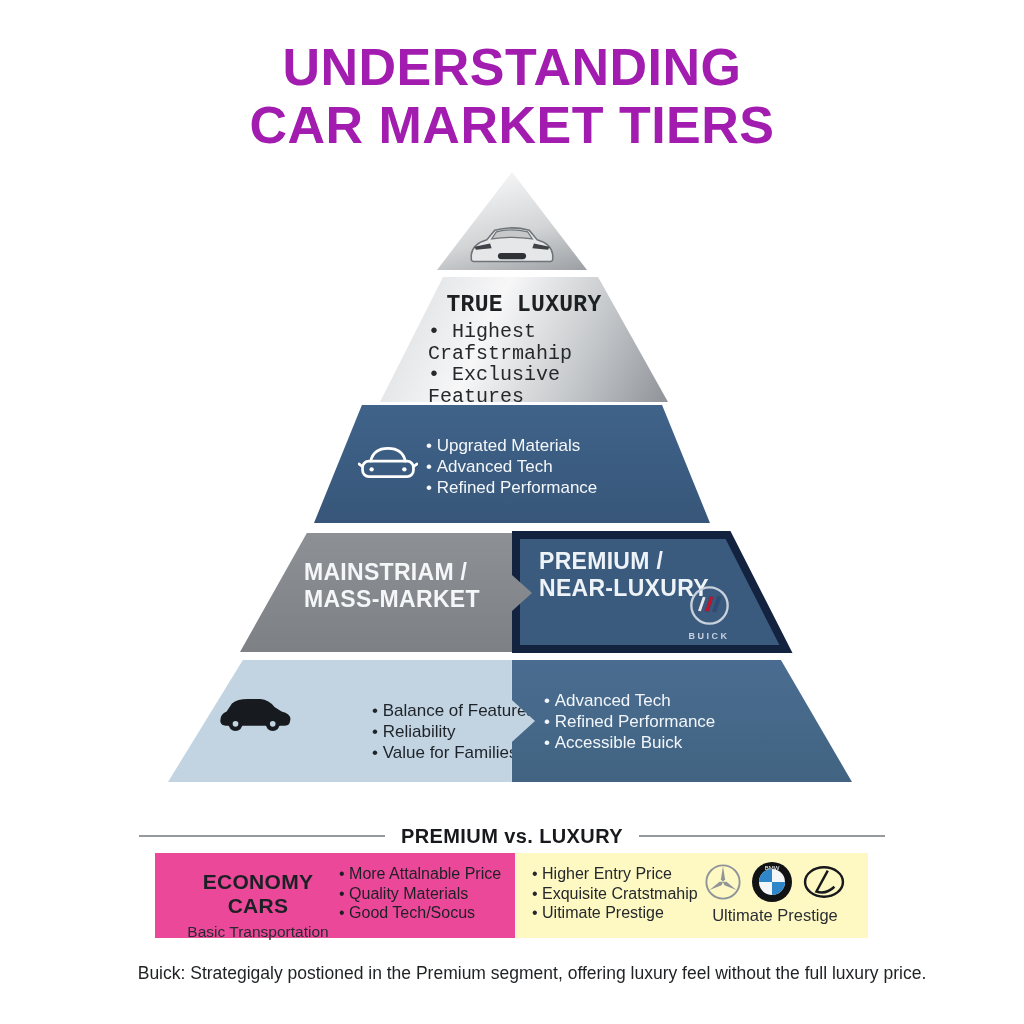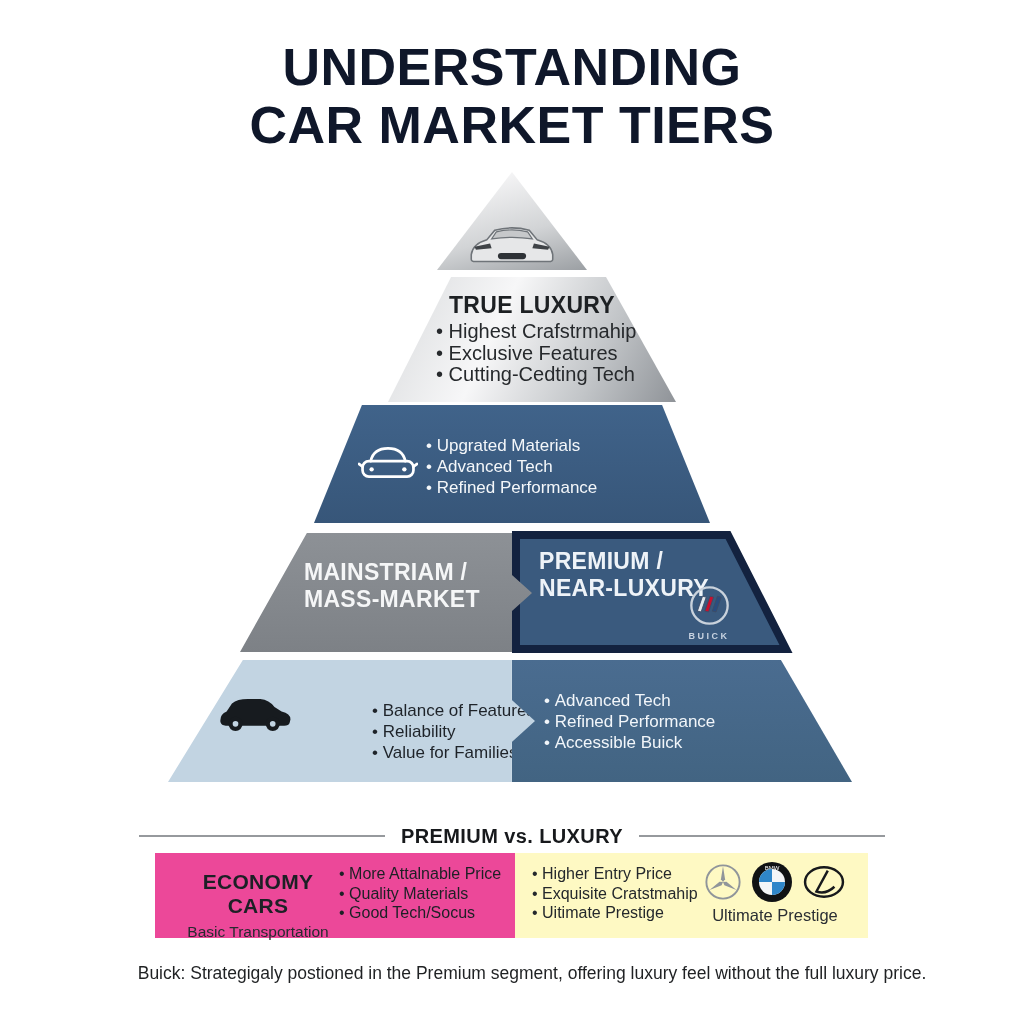--- a/index.html
+++ b/index.html
@@ -1,33 +1,33 @@
 <!DOCTYPE html>
 <html><head>
 <meta charset="utf-8">
 <style>
   html,body{margin:0;padding:0;background:#ffffff;}
   #canvas{position:relative;width:1024px;height:1024px;background:#ffffff;overflow:hidden;
           font-family:"Liberation Sans",sans-serif;}
   .abs{position:absolute;}
 
   
-  #title{top:38px;left:0;width:1024px;text-align:center;color:#0f172a;
+  #title{top:38px;left:0;width:1024px;text-align:center;color:#a21caf;
          font-weight:bold;font-size:52px;line-height:1.12;letter-spacing:0.5px;}
 
   
   #tier-top{left:437px;top:172px;width:150px;height:98px;
     clip-path:polygon(50% 0,100% 100%,0 100%);
     background:linear-gradient(165deg,#f4f4f5 15%,#d2d4d6 60%,#9b9fa3 100%);}
   #tier-top svg{position:absolute;left:50%;bottom:6px;transform:translateX(-50%);}
 
-  #tier-true-luxury{left:388px;top:277px;width:288px;height:125px;
+  #tier-true-luxury{left:380px;top:277px;width:288px;height:125px;
     clip-path:polygon(21.9% 0,75.7% 0,100% 100%,0 100%);
     background:linear-gradient(115deg,#d8dadc 0%,#f7f7f8 38%,#c2c5c8 72%,#8f9398 100%);
-    color:#26292c;}
+    color:#26292c;font-family:Liberation Mono, monospace;}
   #tier-true-luxury .hd{position:absolute;top:15px;left:0;width:100%;text-align:center;
     font-size:23px;font-weight:bold;color:#1d2023;letter-spacing:0.3px;}
   #tier-true-luxury .bullets{position:absolute;left:48px;top:44px;font-size:20px;line-height:21.5px;}
 
   #tier-upscale{left:314px;top:405px;width:396px;height:118px;
     clip-path:polygon(12.1% 0,87.9% 0,100% 100%,0 100%);
     background:linear-gradient(180deg,#40638a 0%,#375679 100%);color:#f4f7fa;}
   #tier-upscale svg{position:absolute;left:44px;top:36px;}
   #tier-upscale .bullets{position:absolute;left:112px;top:30px;font-size:17px;line-height:21px;}
 

